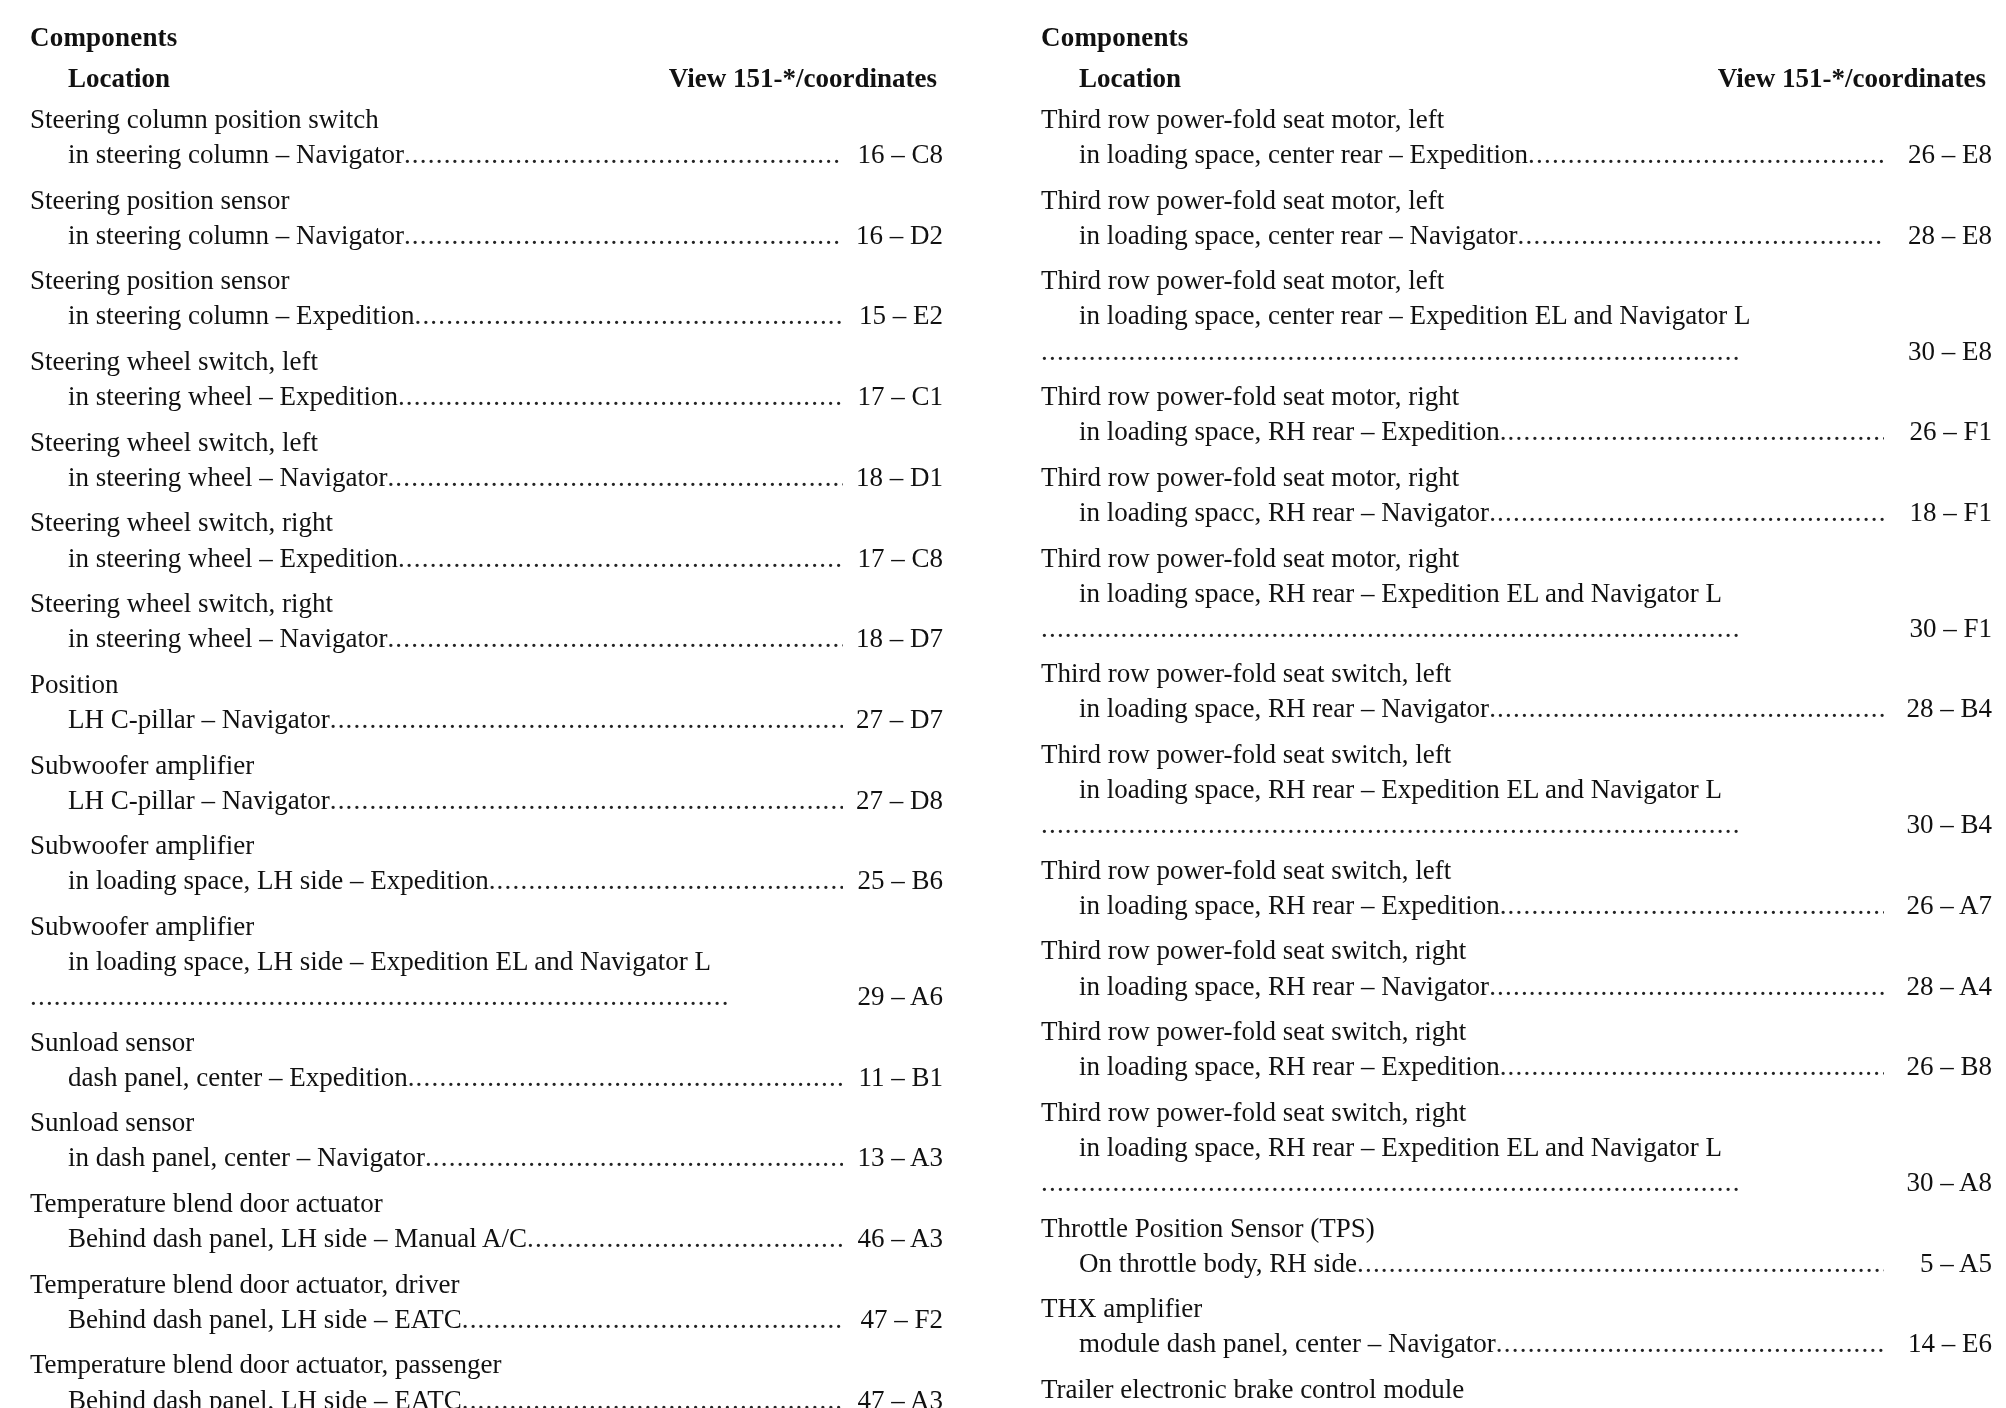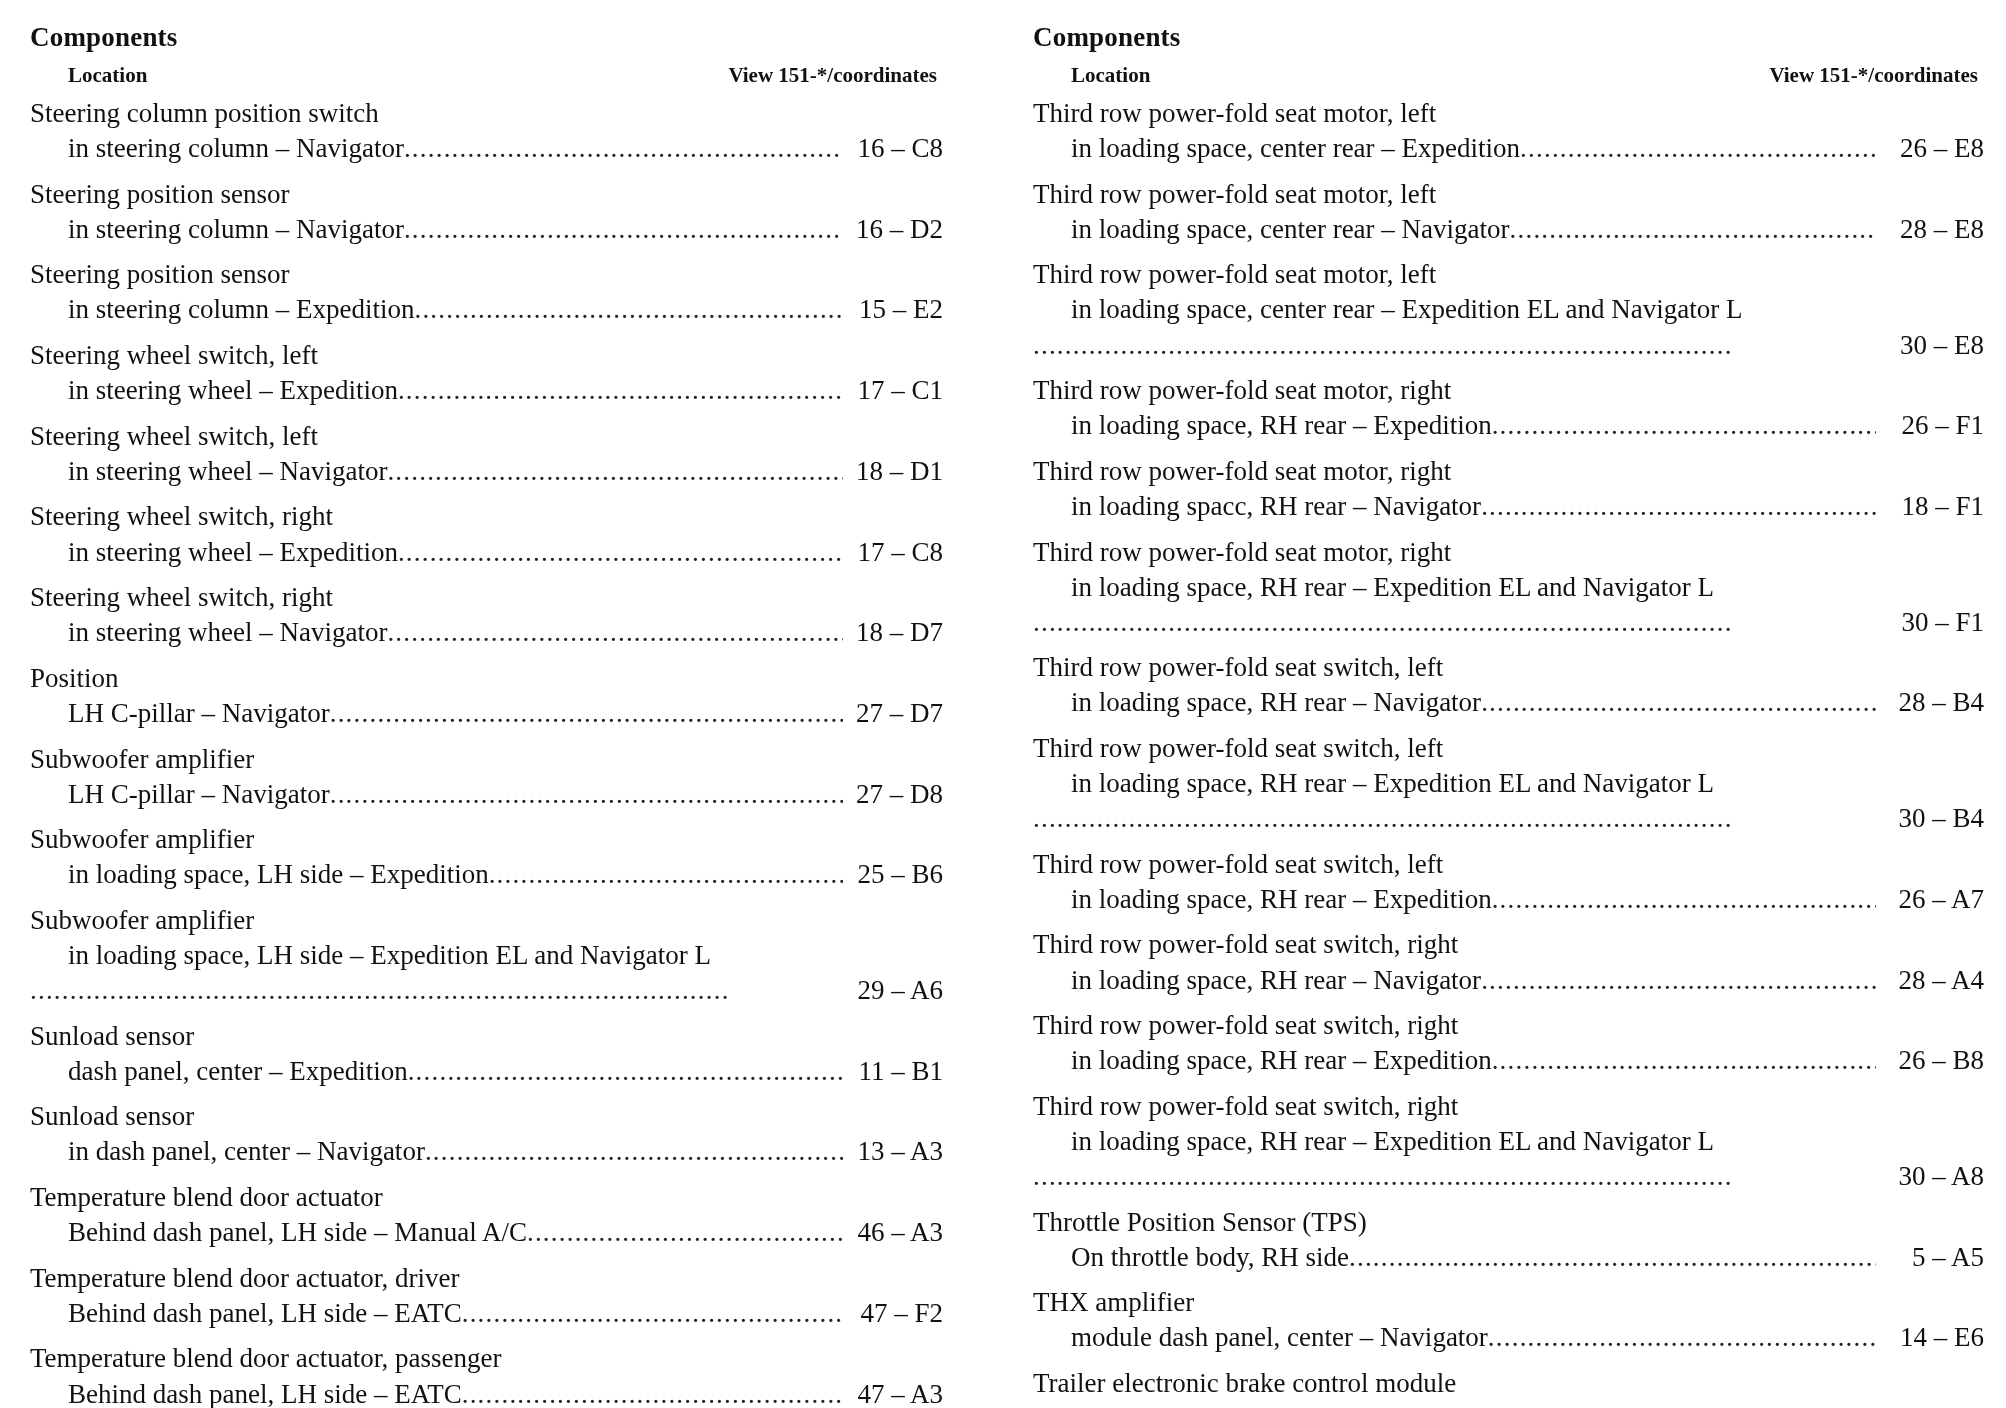--- a/index.html
+++ b/index.html
@@ -14,41 +14,41 @@
     color: #111111;
     overflow: hidden;
   }
   .page {
     position: relative;
     width: 2006px;
     height: 1408px;
     box-sizing: border-box;
     padding: 22px 30px 0 30px;
     display: flex;
-    gap: 8px;
+    gap: 16px;
   }
   .column {
     width: 50%;
     box-sizing: border-box;
   }
   .column.left { padding-right: 60px; }
   .column.right { padding-left: 22px; }
 
   .col-title {
     font-family: "Liberation Serif", serif;
     font-weight: bold;
     font-size: 27px;
     letter-spacing: 0.2px;
     margin: 0 0 10px 0;
   }
   .col-head-row {
     display: flex;
     align-items: flex-end;
     font-weight: bold;
-    font-size: 21px;
+    font-size: 27px;
     margin: 0 0 8px 0;
     padding-left: 38px;
   }
   .col-head-row .h-location { flex: 0 0 auto; }
   .col-head-row .h-view { margin-left: auto; padding-right: 6px; }
 
   .entries {
     font-size: 27px;
     line-height: 1.30;
   }

